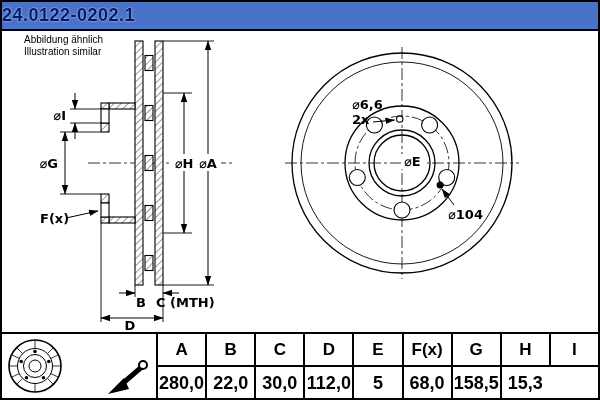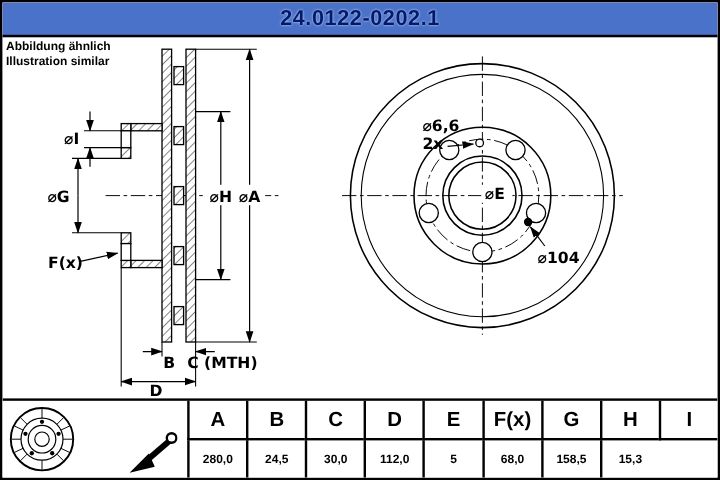--- a/index.html
+++ b/index.html
@@ -3,47 +3,47 @@
 <meta charset="utf-8">
 <style>
   html,body{margin:0;padding:0;background:#888;}
   .page{
     position:relative;width:600px;height:400px;box-sizing:border-box;
     background:#fff;border:2px solid #000;overflow:hidden;
     font-family:"Liberation Sans","DejaVu Sans",sans-serif;
   }
   .title-bar{
     height:27px;background:#4a72c8;border-bottom:2px solid #000;
-    display:flex;align-items:center;justify-content:center;
+    display:flex;align-items:center;justify-content:space-between;
     font-size:18px;font-weight:bold;color:#001a70;letter-spacing:.5px;
     text-shadow:0 0 2px rgba(255,255,255,.85);
   }
   .note{
-    position:absolute;left:3px;top:32px;z-index:3;
-    font-size:10px;font-weight:bold;line-height:1.15;color:#000;
+    position:absolute;left:22px;top:32px;z-index:3;
+    font-size:10px;font-weight:normal;line-height:1.15;color:#000;
   }
   .drawing{position:absolute;left:0;top:29px;width:596px;height:301px;z-index:1;}
   
   .outl{stroke:#000;stroke-width:1.3;fill:none;}
   .thin{stroke:#000;stroke-width:.9;fill:none;}
   .dim{stroke:#000;stroke-width:1;fill:none;}
   .cl{stroke:#000;stroke-width:.8;fill:none;stroke-dasharray:12 3 3 3;}
   .hatched{fill:url(#hatch);stroke:#000;stroke-width:1.1;}
   .hole{fill:#fff;stroke:#000;stroke-width:1.1;}
   .bg{fill:#fff;stroke:none;}
   .lbl{font:bold 13px "DejaVu Sans","Liberation Sans",sans-serif;fill:#000;stroke:none;}
   .spec-table{
     position:absolute;left:0;top:330px;width:596px;height:66px;background:#fff;
     display:grid;grid-template-columns:154px repeat(9,1fr);grid-template-rows:1fr 1fr;
     border-top:2px solid #000;z-index:2;
   }
   .icon-cell{grid-column:1;grid-row:1/span 2;position:relative;}
   .th,.td{display:flex;align-items:center;justify-content:center;border-left:2px solid #000;font-weight:bold;color:#000;}
   .th{font-size:17px;border-bottom:2px solid #000;}
-  .td{font-size:10px;}
+  .td{font-size:18px;}
 </style>
 </head>
 <body>
 
 <div class="page">
 
   <div class="title-bar">
     <span>24.0122-0202.1</span>
   </div>
 
@@ -226,21 +226,21 @@
     <div class="th">B</div>
     <div class="th">C</div>
     <div class="th">D</div>
     <div class="th">E</div>
     <div class="th">F(x)</div>
     <div class="th">G</div>
     <div class="th">H</div>
     <div class="th">I</div>
 
     <div class="td">280,0</div>
-    <div class="td">24,5</div>
+    <div class="td">22,0</div>
     <div class="td">30,0</div>
     <div class="td">112,0</div>
     <div class="td">5</div>
     <div class="td">68,0</div>
     <div class="td">158,5</div>
     <div class="td">15,3</div>
   </div>
 
 </div>
 

